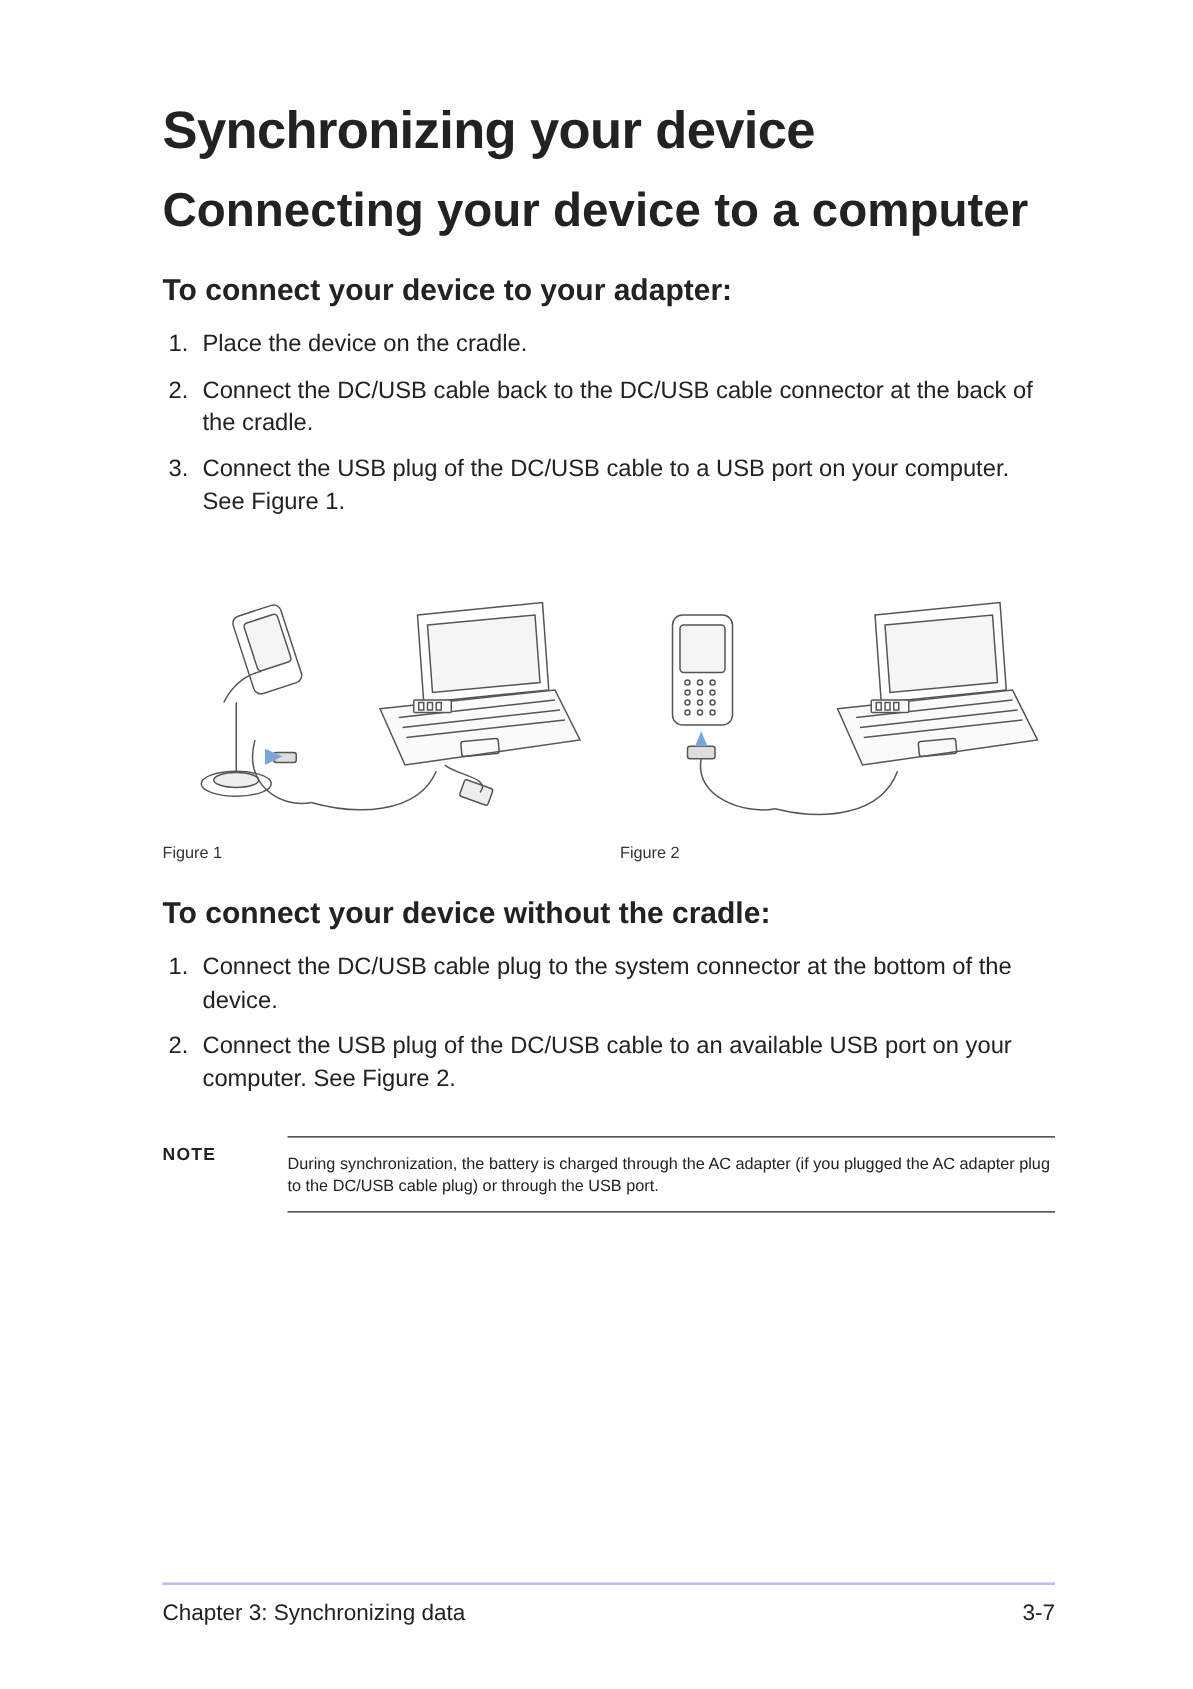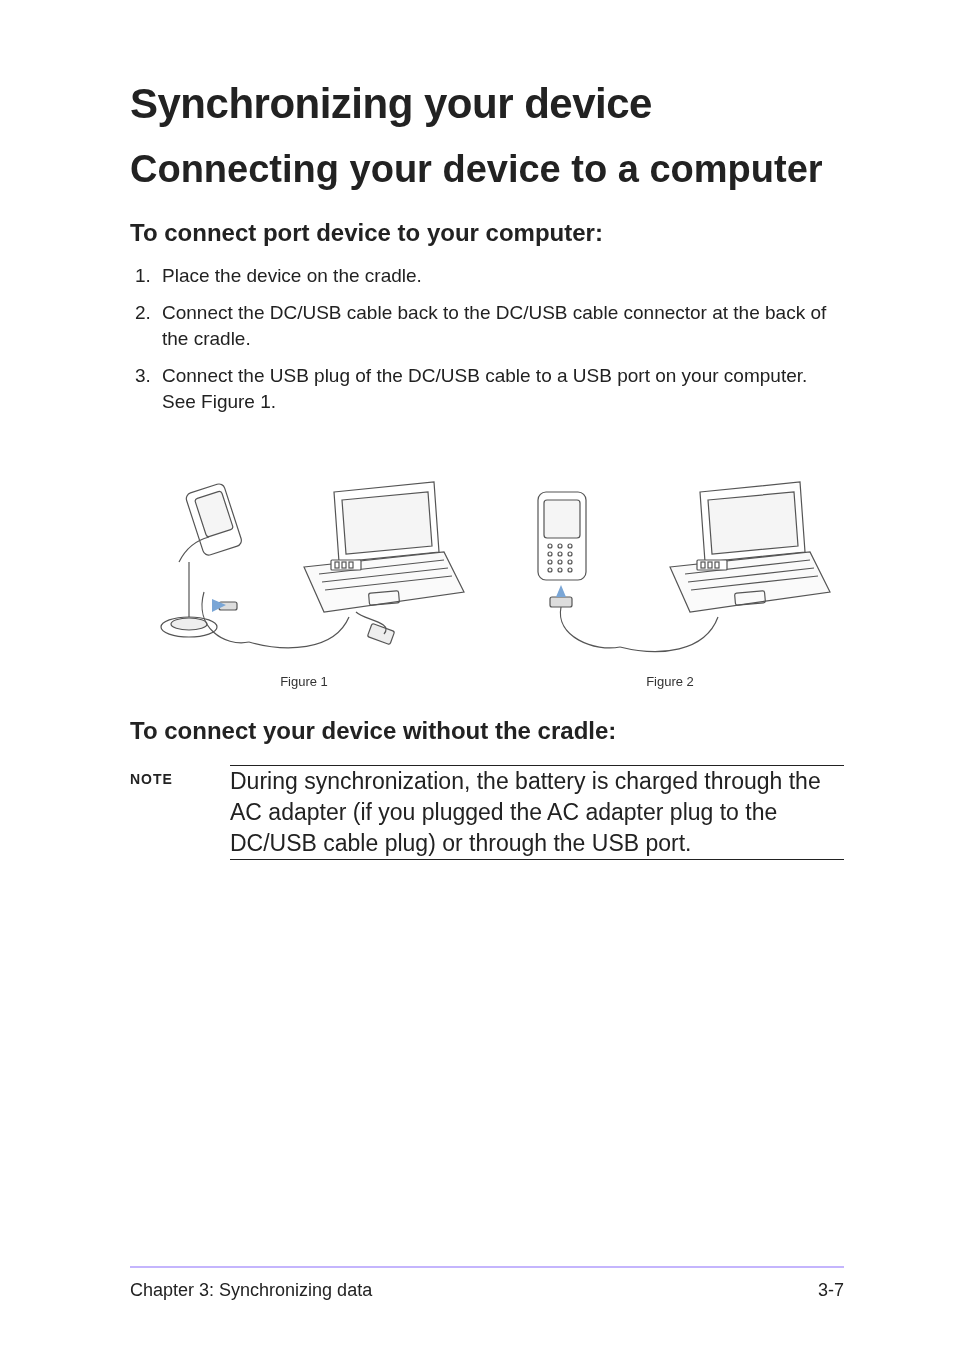--- a/index.html
+++ b/index.html
@@ -49,21 +49,20 @@
   .figures {
     display: flex;
     gap: 18px;
     margin: 8px 0 20px;
     justify-content: space-between;
   }
   .fig {
     flex: 1;
     display: flex;
     flex-direction: column;
-    align-items: center;
   }
   .fig svg {
     width: 100%;
     height: 220px;
   }
   .fig-caption {
     font-size: 13px;
     margin-top: 2px;
     color: #333;
   }
@@ -77,43 +76,43 @@
     font-size: 14px;
     font-weight: 700;
     letter-spacing: 1px;
     padding-top: 6px;
     min-width: 70px;
   }
   .note-text {
     flex: 1;
     border-top: 1px solid #222;
     border-bottom: 1px solid #222;
-    padding: 0 0;
-    font-size: 23px;
+    padding: 12px 0;
+    font-size: 13px;
     line-height: 1.35;
   }
   .footer {
     margin-top: auto;
     border-top: 2px solid #c4b5fd;
     padding-top: 12px;
     display: flex;
     justify-content: space-between;
     font-size: 18px;
   }
 </style>
 </head>
 <body>
 
 <div class="page">
 
   <h1>Synchronizing your device</h1>
 
   <h2>Connecting your device to a computer</h2>
 
-  <h3>To connect port device to your computer:</h3>
+  <h3>To connect your device to your adapter:</h3>
 
   <ol>
     <li>Place the device on the cradle.</li>
     <li>Connect the DC/USB cable back to the DC/USB cable connector at the back of the cradle.</li>
     <li>Connect the USB plug of the DC/USB cable to a USB port on your computer. See Figure 1.</li>
   </ol>
 
   <div class="figures">
     <div class="fig">
       <svg viewBox="0 0 340 220">
@@ -204,20 +203,24 @@
 
           <path d="M120 195 C 160 205, 205 200, 218 165"></path>
         </g>
       </svg>
       <div class="fig-caption">Figure 2</div>
     </div>
   </div>
 
   <h3>To connect your device without the cradle:</h3>
 
+  <ol>
+    <li>Connect the DC/USB cable plug to the system connector at the bottom of the device.</li>
+    <li>Connect the USB plug of the DC/USB cable to an available USB port on your computer. See Figure 2.</li>
+  </ol>
 
   <div class="note-block">
     <div class="note-label">NOTE</div>
     <div class="note-text">During synchronization, the battery is charged through the AC adapter (if you plugged the AC adapter plug to the DC/USB cable plug) or through the USB port.</div>
   </div>
 
   <div class="footer">
     <span>Chapter 3: Synchronizing data</span>
     <span>3-7</span>
   </div>

